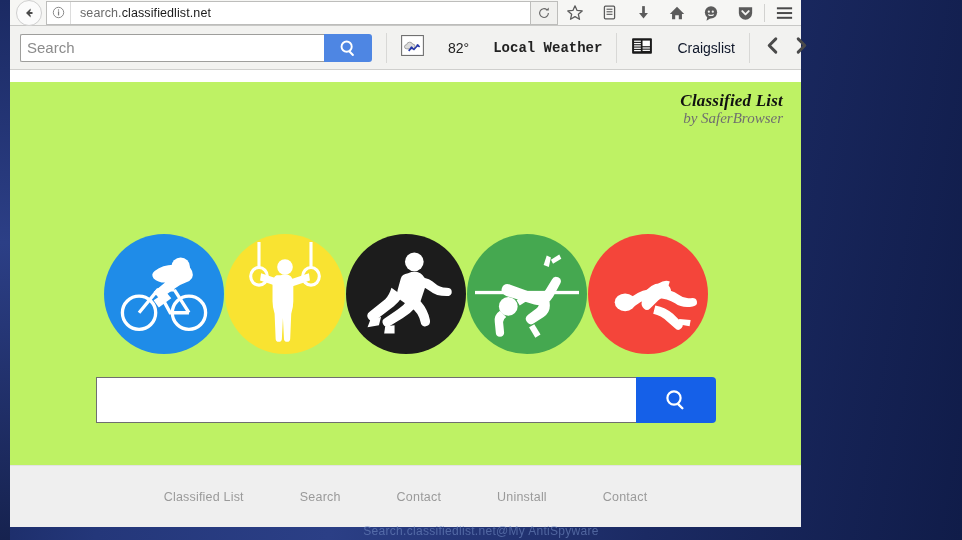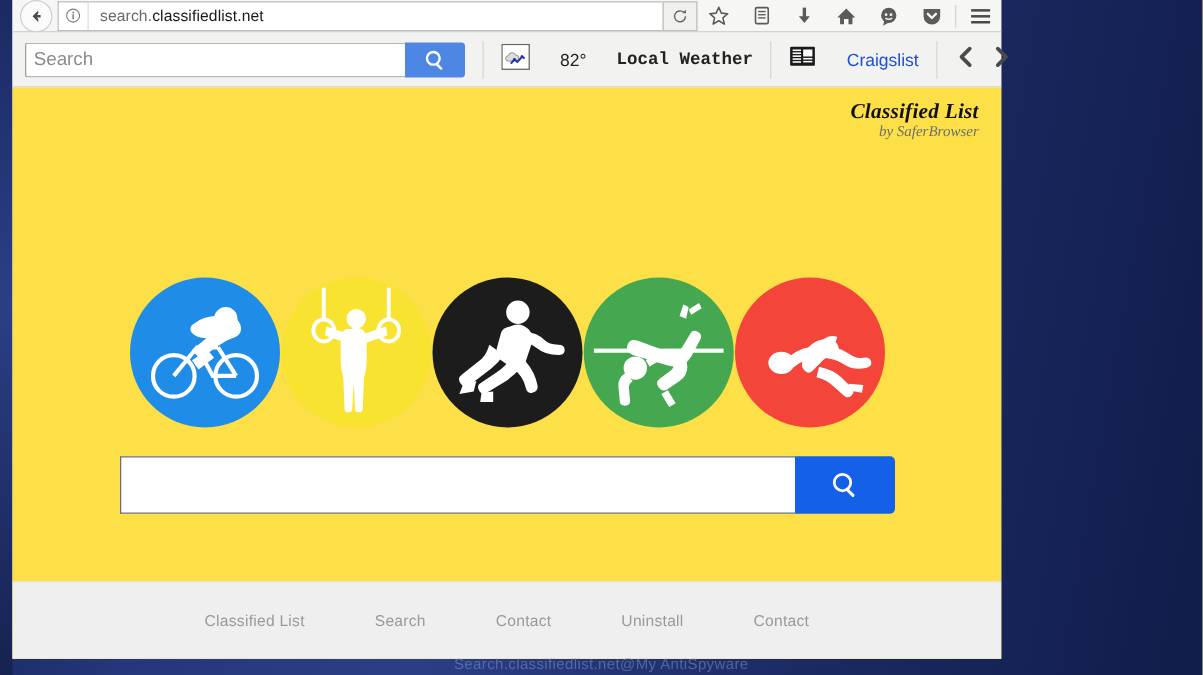--- a/index.html
+++ b/index.html
@@ -136,53 +136,54 @@
     width: 1px; height: 30px; background: #d8d8d6; margin: 0 14px;
     flex: 0 0 auto;
   }
   .tb-item {
     display: flex; align-items: center;
     gap: 24px;
     flex: 0 0 auto;
     cursor: default;
     white-space: nowrap;
   }
-  .tb-item .label { font-size: 14px; color: #1d4ed8; }
+  .tb-item .label { font-size: 14px; color: #0f172a; }
   .tb-item .label.bold { font-weight: bold; color: #222; font-family: Liberation Mono, monospace; }
   .tb-temp { font-size: 14px; color: #222; }
   .tb-spacer { flex: 1 1 auto; }
   .tb-arrows { display: flex; align-items: center; gap: 12px; padding-right: 6px; }
 
   
   #page {
     flex: 1 1 auto;
-    background: #fde047;
+    background: #bef264;
     position: relative;
     overflow: hidden;
     display: flex;
     flex-direction: column;
+    margin-top: 12px;
   }
   #brand {
     position: absolute;
     right: 18px; top: 10px;
     text-align: right;
     line-height: 1.05;
   }
   #brand .brand-main {
     font-family: "Liberation Serif", serif;
     font-style: italic;
     font-weight: bold;
     font-size: 17px;
     color: #111;
     letter-spacing: .2px;
   }
   #brand .brand-sub {
     font-family: "Liberation Serif", serif;
     font-style: italic;
-    font-size: 12px;
+    font-size: 15px;
     color: #6f6f6f;
     margin-top: 1px;
   }
 
   #hero {
     flex: 1 1 auto;
     display: flex;
     flex-direction: column;
     align-items: center;
     justify-content: flex-start;

